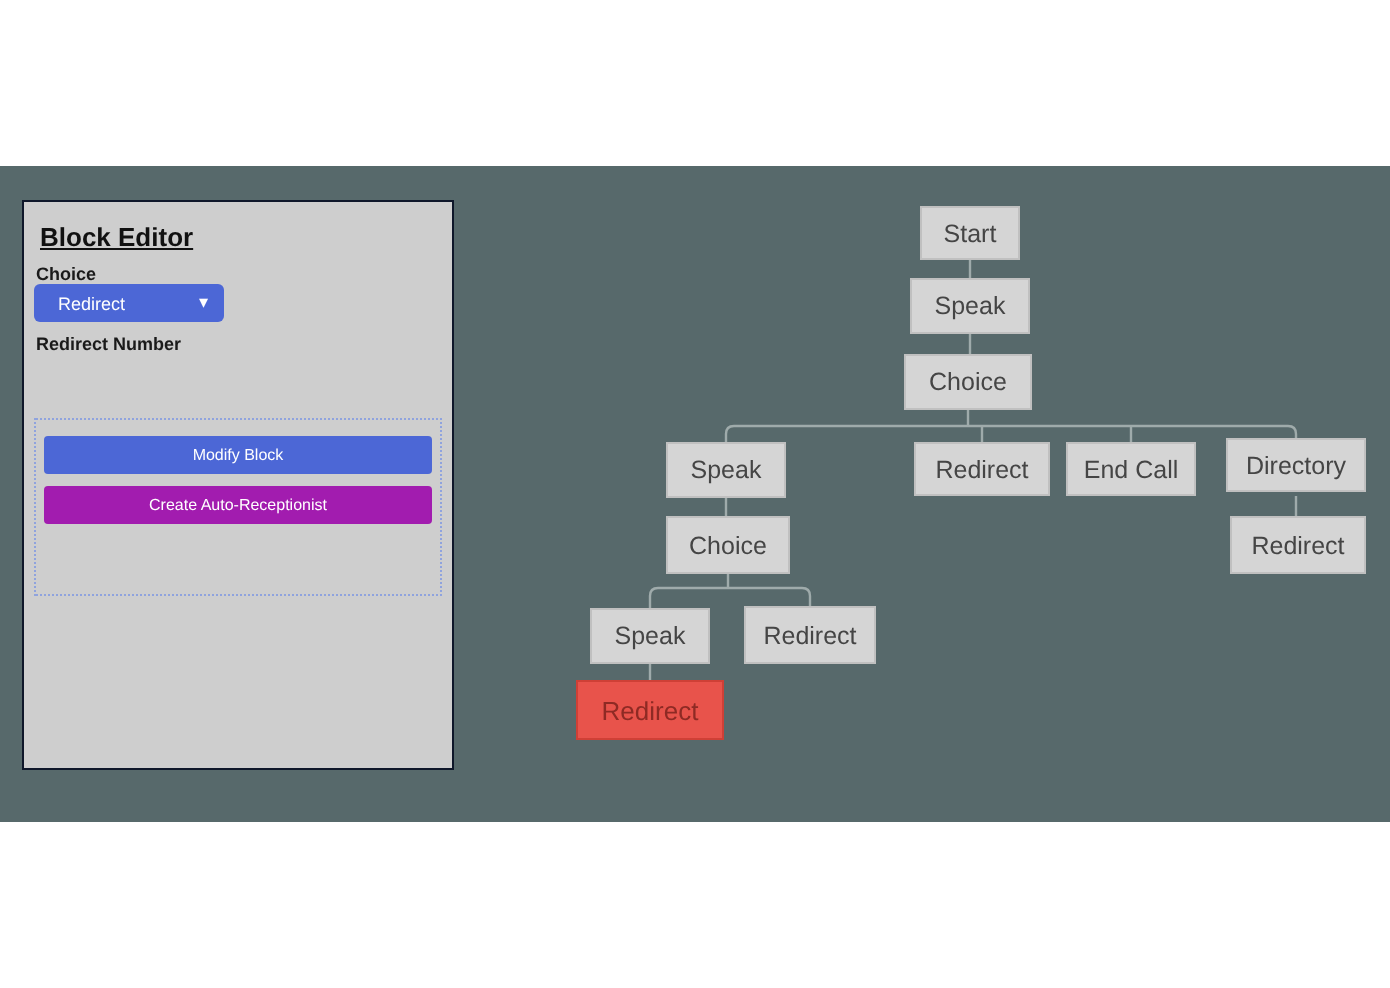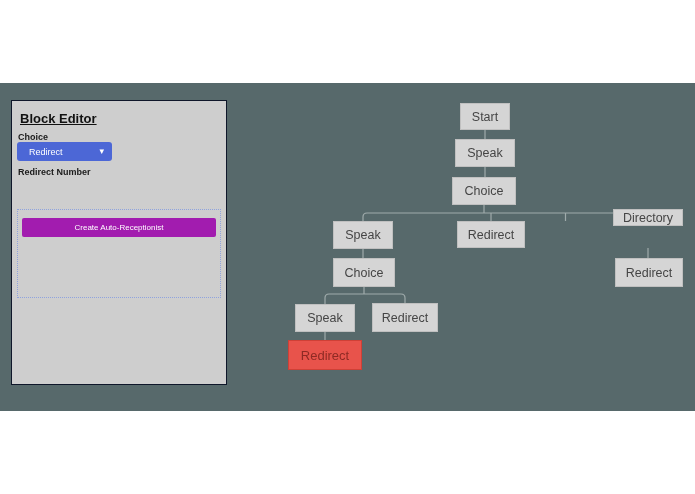--- a/index.html
+++ b/index.html
@@ -74,37 +74,39 @@
       <path d="M364,204 L364,211"></path>
       <path d="M325,221 L325,215 Q325,211 329,211 L401,211 Q405,211 405,215 L405,220"></path>
       <path d="M325,249 L325,257"></path>
     </svg>
 
     <div class="node" style="left:460px; top:20px;  width:50px; height:27px;">Start</div>
     <div class="node" style="left:455px; top:56px;  width:60px; height:28px;">Speak</div>
     <div class="node" style="left:452px; top:94px;  width:64px; height:28px;">Choice</div>
     <div class="node" style="left:333px; top:138px; width:60px; height:28px;">Speak</div>
     <div class="node" style="left:457px; top:138px; width:68px; height:27px;">Redirect</div>
-    <div class="node" style="left:613px; top:126px; width:70px; height:17px;">Directory</div>
+    <div class="node" style="left:533px; top:138px; width:65px; height:27px;">End Call</div>
+    <div class="node" style="left:613px; top:136px; width:70px; height:27px;">Directory</div>
     <div class="node" style="left:333px; top:175px; width:62px; height:29px;">Choice</div>
     <div class="node" style="left:615px; top:175px; width:68px; height:29px;">Redirect</div>
     <div class="node" style="left:295px; top:221px; width:60px; height:28px;">Speak</div>
     <div class="node" style="left:372px; top:220px; width:66px; height:29px;">Redirect</div>
     <div class="node selected" style="left:288px; top:257px; width:74px; height:30px;">Redirect</div>
 
     <div class="panel">
       <div class="p-title">Block Editor</div>
 
       <div class="p-label p-block-label">Choice</div>
       <div class="p-select">
         <span>Redirect</span>
         <span class="caret">▾</span>
       </div>
 
       <div class="p-label p-num-label">Redirect Number</div>
 
       <div class="p-group">
+        <button class="p-btn blue">Modify Block</button>
         <button class="p-btn orange">Create Auto-Receptionist</button>
       </div>
     </div>
 
   </div>
 </div>
 
 </body></html>

